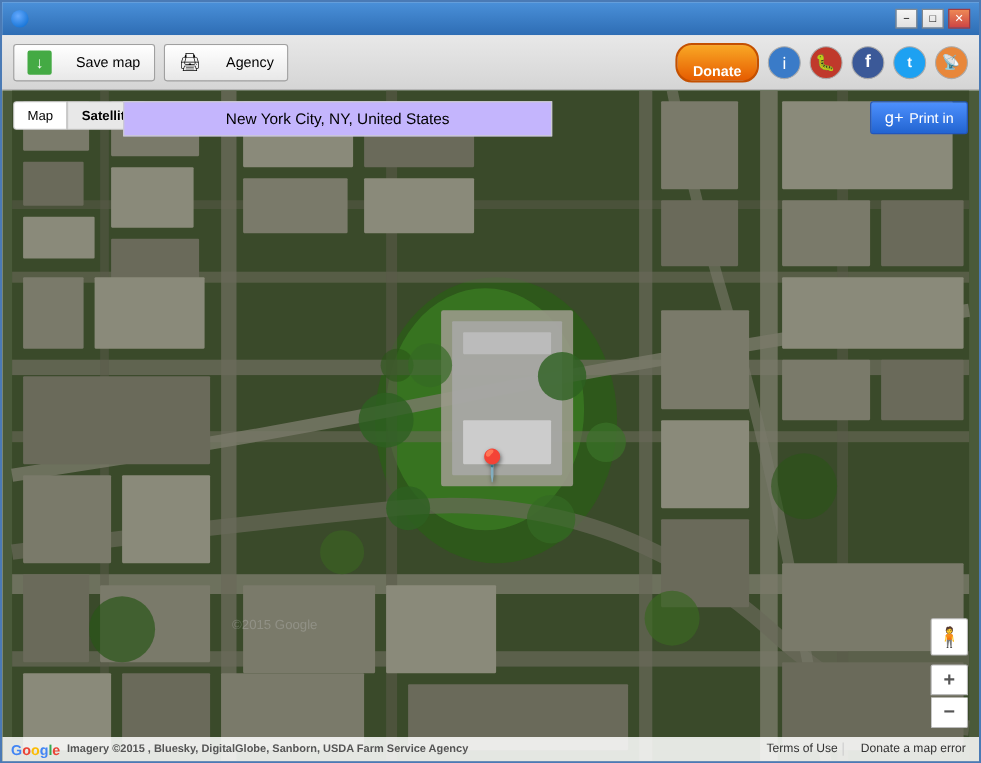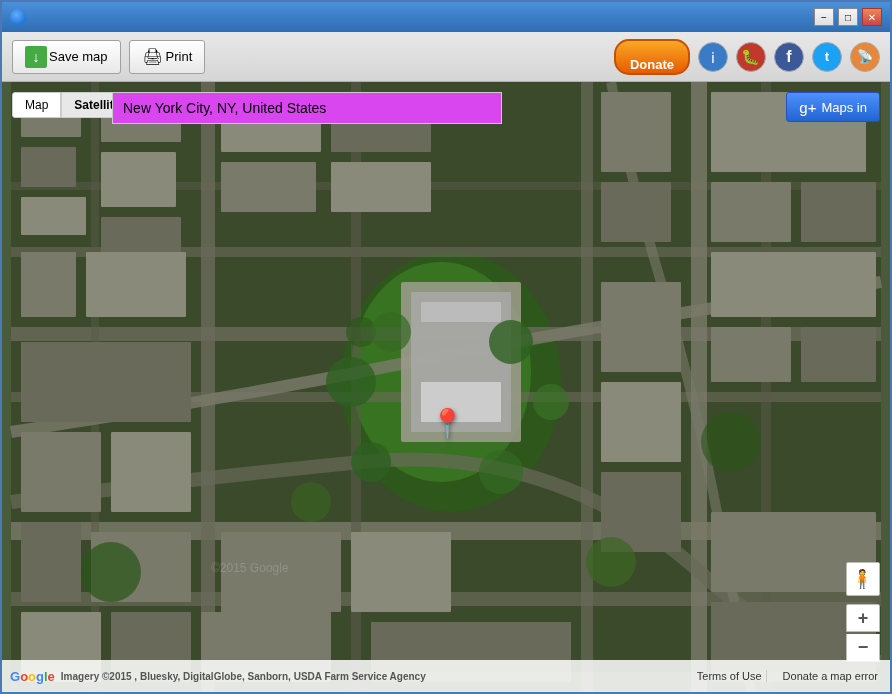--- a/index.html
+++ b/index.html
@@ -73,21 +73,21 @@
     }
 
     .toolbar-btn {
       height: 34px;
       padding: 0 12px;
       border: 1px solid #a0a0a0;
       background: linear-gradient(to bottom, #ffffff, #e8e8e8);
       cursor: pointer;
       display: flex;
       align-items: center;
-      gap: 2px;
+      gap: 22px;
       font-size: 13px;
       border-radius: 3px;
     }
 
     .save-icon {
       width: 22px;
       height: 22px;
       background: #4a4;
       border-radius: 2px;
       position: relative;
@@ -193,25 +193,26 @@
     .search-box {
       position: absolute;
       top: 10px;
       left: 110px;
       z-index: 10;
     }
 
     .search-input {
       width: 390px;
       height: 32px;
-      padding: 0 10px;
+      padding: 0 26px;
       border: 1px solid #ccc;
       font-size: 14px;
-      background: #d946ef;
+      background: #c4b5fd;
       outline: none;
+      text-align: center;
     }
 
     .sign-in-btn {
       position: absolute;
       top: 10px;
       right: 10px;
       z-index: 10;
       height: 30px;
       padding: 0 12px;
       background: linear-gradient(to bottom, #4d90fe, #2264d1);
@@ -264,21 +265,21 @@
     }
 
     .zoom-btn:first-of-type { border-radius: 2px 2px 0 0; }
     .zoom-btn:last-of-type { border-radius: 0 0 2px 2px; border-top: none; }
 
     .map-footer {
       position: absolute;
       bottom: 0;
       left: 0;
       right: 0;
-      height: 32px;
+      height: 22px;
       background: rgba(255,255,255,0.85);
       display: flex;
       align-items: center;
       justify-content: space-between;
       padding: 0 8px;
       font-size: 11px;
       color: #333;
       z-index: 10;
     }
 
@@ -347,21 +348,21 @@
     </div>
   </div>
 
   <div class="toolbar">
     <button class="toolbar-btn">
       <div class="save-icon"></div>
       <span>Save map</span>
     </button>
     <button class="toolbar-btn">
       <div class="print-icon"></div>
-      <span>Print</span>
+      <span>Agency</span>
     </button>
 
     <div class="toolbar-spacer"></div>
 
     <button class="donate-btn">Donate</button>
 
     <div class="toolbar-icon-btn info-icon">
       <span>ℹ</span>
     </div>
     <div class="toolbar-icon-btn bug-icon">
@@ -478,21 +479,21 @@
         <button class="map-type-btn">Map</button>
         <button class="map-type-btn active">Satellite</button>
       </div>
 
       <div class="search-box">
         <input class="search-input" type="text" value="New York City, NY, United States" style="">
       </div>
 
       <button class="sign-in-btn">
         <span style="font-size:15px;">g+</span>
-        <span>Maps in</span>
+        <span>Print in</span>
       </button>
 
       <div class="zoom-controls">
         <div class="pegman-btn">
           <span>🧍</span>
         </div>
         <button class="zoom-btn">+</button>
         <button class="zoom-btn">−</button>
       </div>
 

